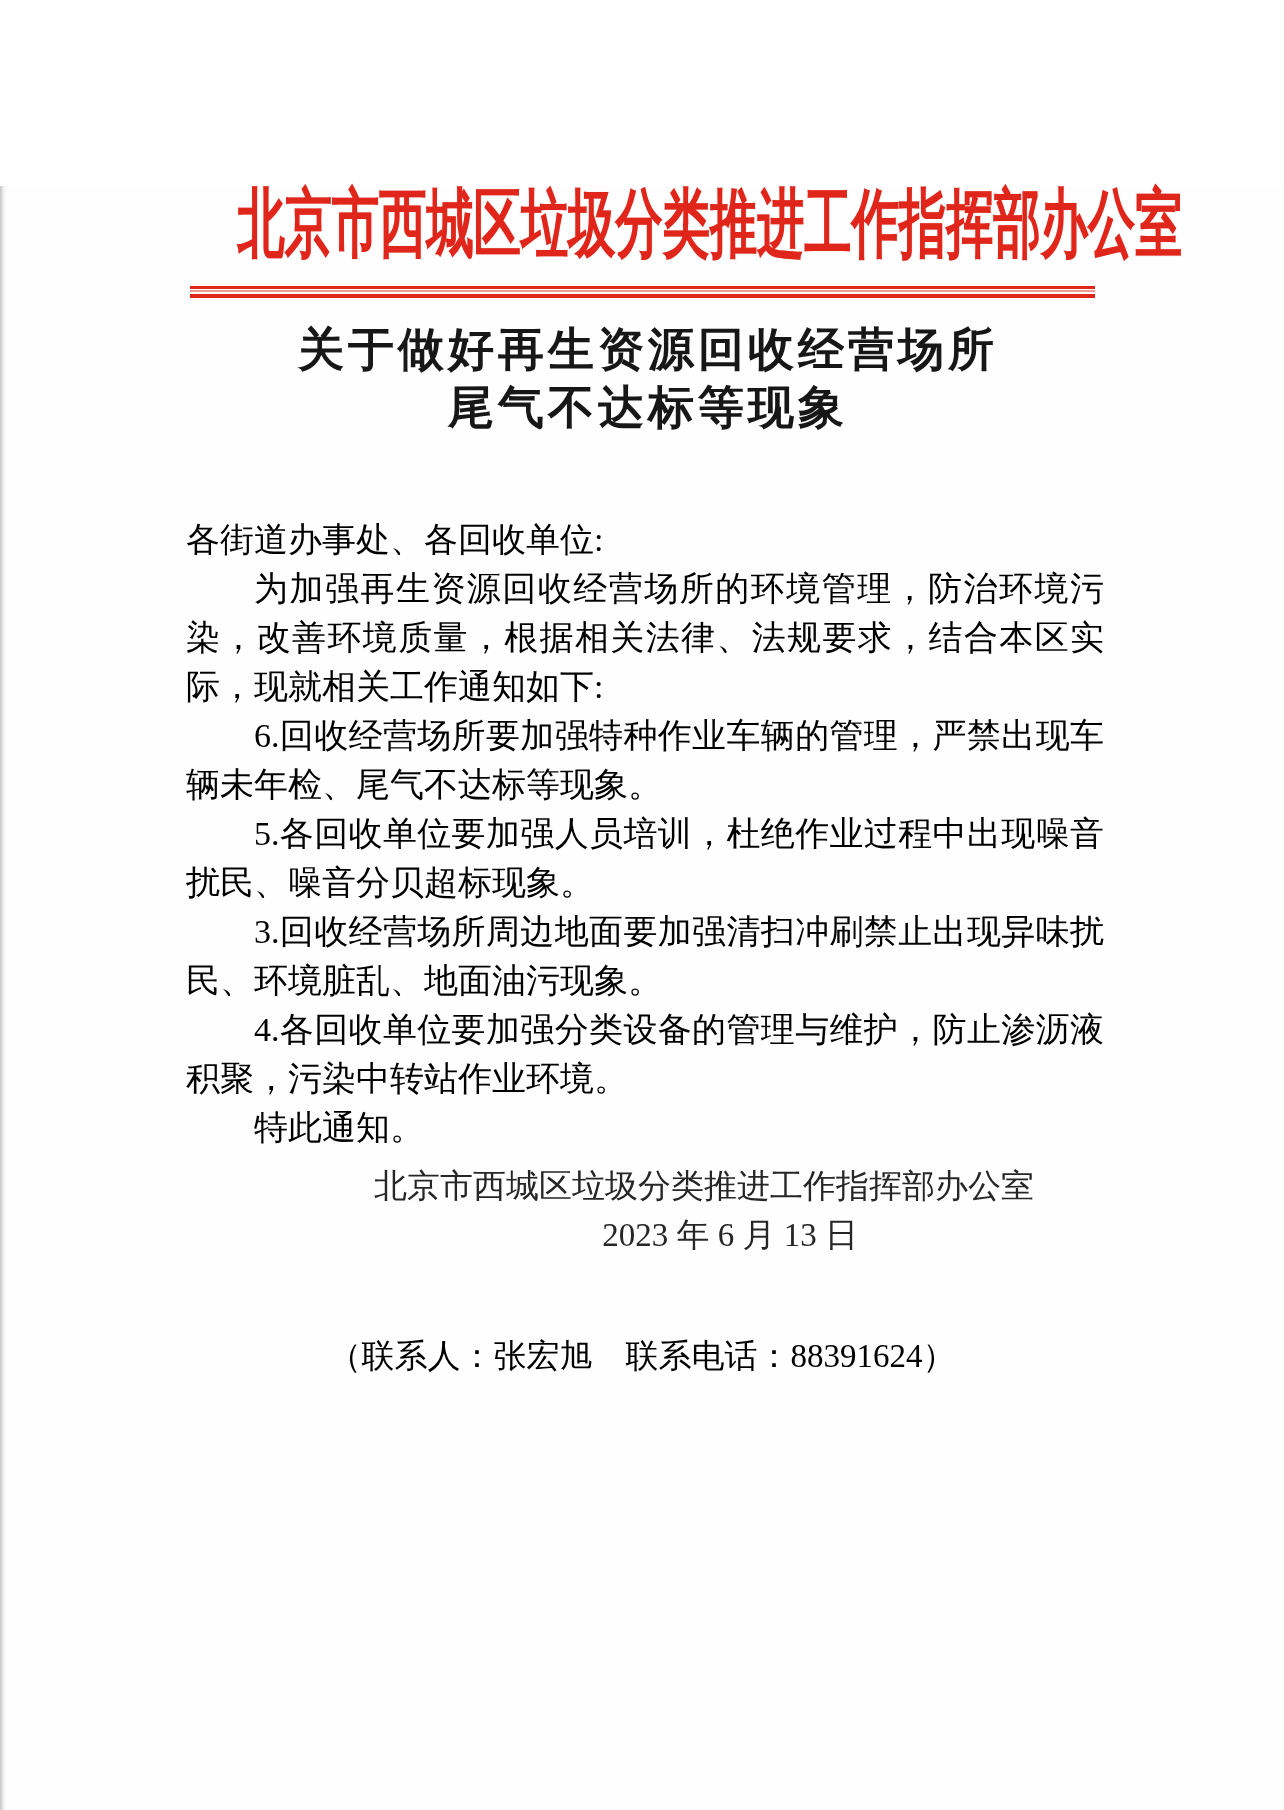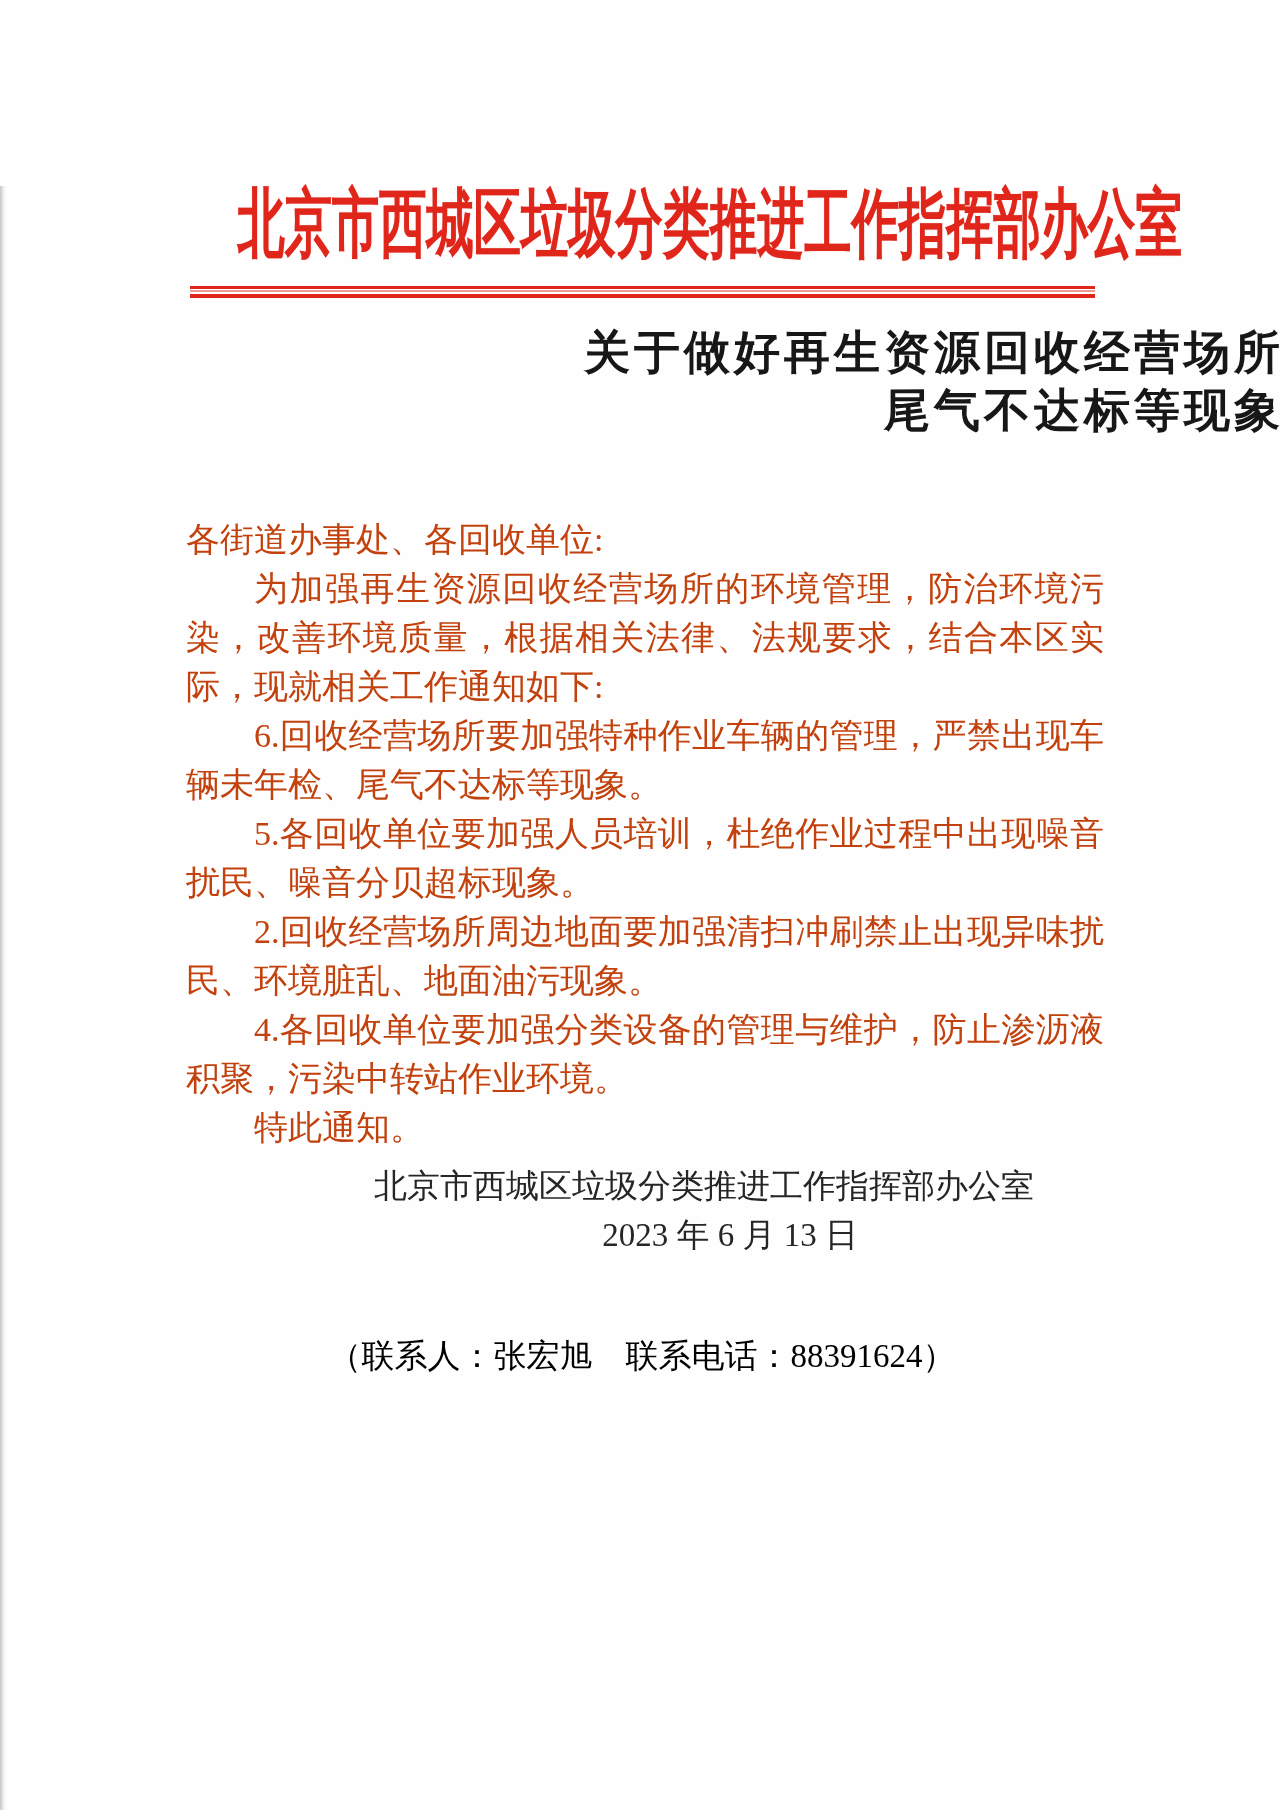--- a/index.html
+++ b/index.html
@@ -59,35 +59,36 @@
       #e0251a 0px, #e0251a 3px,
       #ffffff 3px, #ffffff 4.5px,
       #ef9a93 4.5px, #ef9a93 6.5px,
       #ffffff 6.5px, #ffffff 8.5px,
       #e0251a 8.5px, #e0251a 12px
     );
   }
 
   .doc-title {
     margin: 26px 0 0 12px;
-    text-align: right;
+    text-align: center;
     font-weight: bold;
     color: #171717;
     font-size: 46px;
     line-height: 58px;
     letter-spacing: 4px;
+    font-family: Liberation Mono, monospace;
   }
   .doc-title .t-line { display: block; }
 
   .body-text {
     margin: 75px 180px 0 186px;
     font-size: 34px;
     line-height: 49px;
     text-align: justify;
-    color: #c2410c;
+    color: #000000;
   }
   .body-text p { margin: 0; }
   .salutation { text-indent: 0; }
   .para { text-indent: 2em; }
 
   .signature-line {
     margin: 10px 0 0 0;
     font-size: 33px;
     line-height: 49px;
     text-align: center;
@@ -122,21 +123,21 @@
   <h2 class="doc-title">
     <span class="t-line">关于做好再生资源回收经营场所</span>
     <span class="t-line">尾气不达标等现象</span>
   </h2>
 
   <div class="body-text">
     <p class="salutation">各街道办事处、各回收单位:</p>
     <p class="para">为加强再生资源回收经营场所的环境管理，防治环境污染，改善环境质量，根据相关法律、法规要求，结合本区实际，现就相关工作通知如下:</p>
     <p class="para">6.回收经营场所要加强特种作业车辆的管理，严禁出现车辆未年检、尾气不达标等现象。</p>
     <p class="para">5.各回收单位要加强人员培训，杜绝作业过程中出现噪音扰民、噪音分贝超标现象。</p>
-    <p class="para">2.回收经营场所周边地面要加强清扫冲刷禁止出现异味扰民、环境脏乱、地面油污现象。</p>
+    <p class="para">3.回收经营场所周边地面要加强清扫冲刷禁止出现异味扰民、环境脏乱、地面油污现象。</p>
     <p class="para">4.各回收单位要加强分类设备的管理与维护，防止渗沥液积聚，污染中转站作业环境。</p>
     <p class="para">特此通知。</p>
   </div>
 
   <p class="signature-line">北京市西城区垃圾分类推进工作指挥部办公室</p>
 
   <p class="date-line">2023 年 6 月 13 日</p>
 
   <p class="contact-line">（联系人：张宏旭　联系电话：88391624）</p>
 

